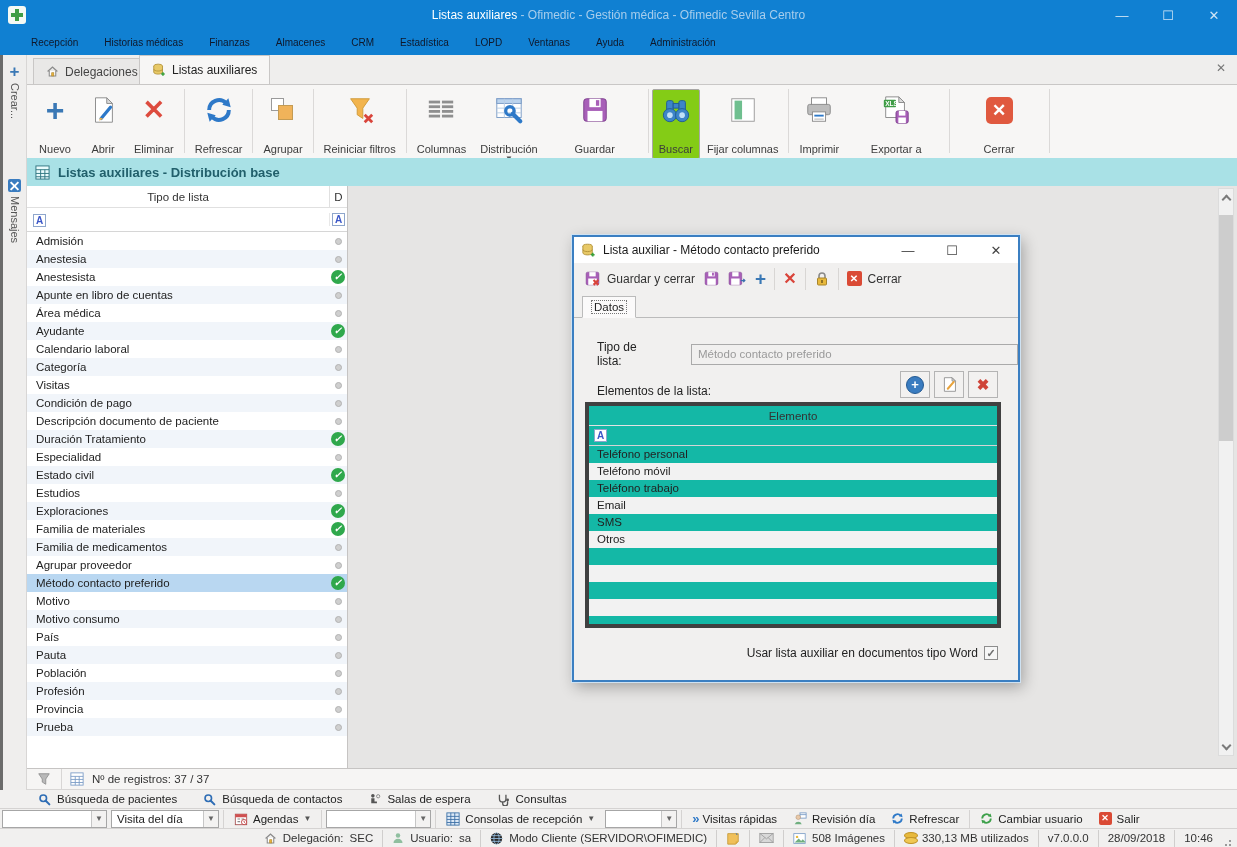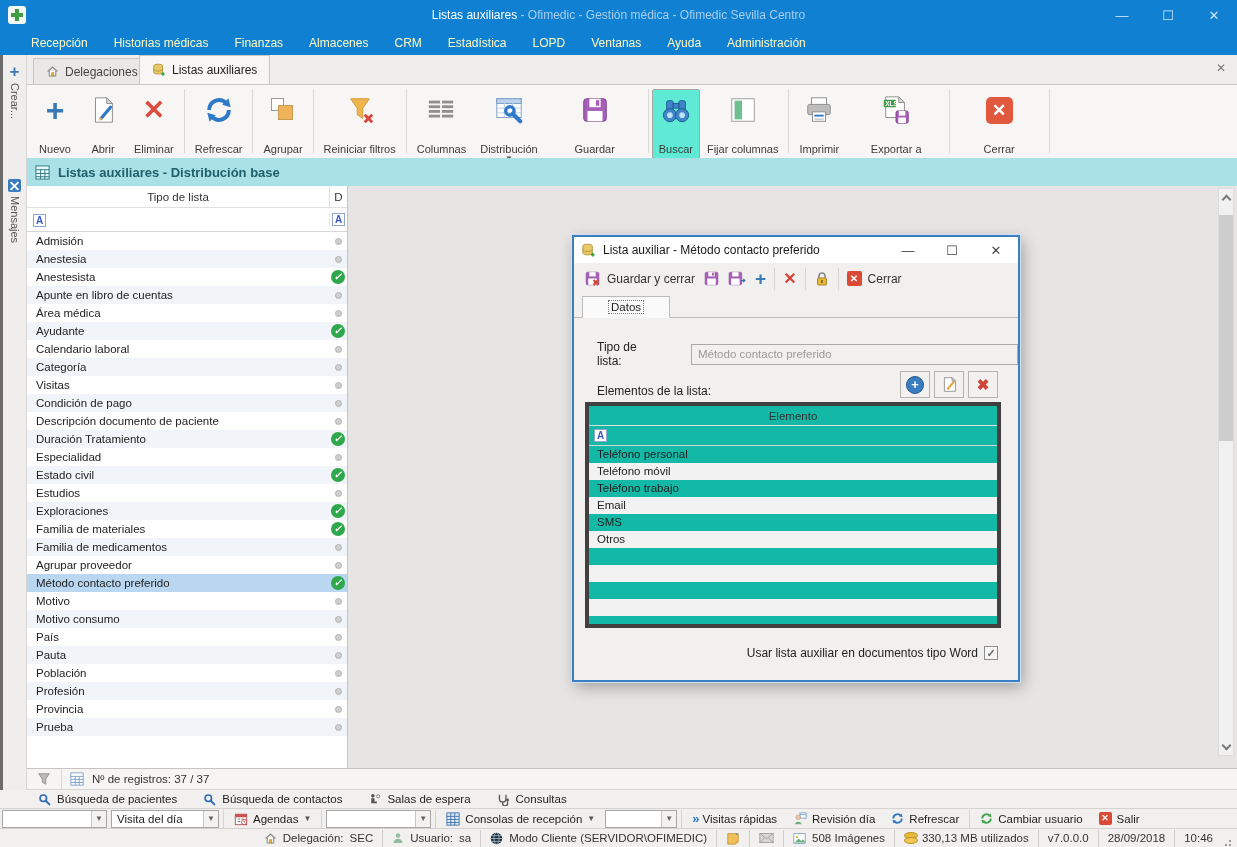--- a/index.html
+++ b/index.html
@@ -13,21 +13,21 @@
   .app-icon::before{content:"";position:absolute;left:7px;top:3px;width:4px;height:12px;background:#3f9d46}
   .app-icon::after{content:"";position:absolute;left:3px;top:7px;width:12px;height:4px;background:#3f9d46}
   .title-text{position:absolute;left:0;right:0;text-align:center;font-size:12px;pointer-events:none}
   .title-text .t1{color:#fff}
   .title-text .t2{color:#a7cdec}
   .win-controls{margin-left:auto;display:flex;height:100%}
   .wc{width:46px;height:100%;display:flex;align-items:center;justify-content:center;color:#cfe4f5;font-size:13px}
 
   
   .menubar{position:absolute;left:0;top:30px;width:1237px;height:25px;background:#1080d2;display:flex;align-items:center;padding-left:18px}
-  .menu-item{color:#fef9c3;font-size:12px;padding:4px 13px;white-space:nowrap}
+  .menu-item{color:#0f172a;font-size:10px;padding:4px 13px;white-space:nowrap}
 
   
   .edge{position:absolute;left:0;top:55px;width:3px;height:735px;background:#6b6b6b}
   .sidebar{position:absolute;left:3px;top:55px;width:24px;height:735px;background:#efeeed;border-right:1px solid #d8d6d5}
   .side-item{display:flex;flex-direction:column;align-items:center;margin-top:10px}
   .vtext{writing-mode:vertical-rl;font-size:11px;color:#555;margin-top:4px}
   .plus-blue{color:#3a78b5;font-size:17px;font-weight:bold;line-height:14px}
   .msg-ico{width:13px;height:13px;background:#3a7cc0;position:relative;border-radius:2px}
   .msg-ico::before,.msg-ico::after{content:"";position:absolute;left:1px;top:5.5px;width:11px;height:2px;background:#fff}
   .msg-ico::before{transform:rotate(45deg)}
@@ -38,21 +38,21 @@
   .tab{position:absolute;bottom:0;height:26px;display:flex;align-items:center;gap:6px;padding:0 12px;font-size:12px;color:#444;border:1px solid #c9c7c6;border-bottom:none;background:#e9e8e7}
   .tab.inactive{left:6px}
   .tab.active{left:112px;background:#f7f6f5;height:29px;color:#222}
   .tab-close{position:absolute;right:8px;top:6px;color:#777;font-size:12px;width:16px;text-align:center}
 
   
   .toolbar{position:absolute;left:27px;top:85px;width:1210px;height:73px;background:#f7f6f5;display:flex;align-items:flex-start;padding:4px 2px 0 4px}
   .tbtn{display:flex;flex-direction:column;align-items:center;padding:3px 6px 2px;min-width:48px;border:1px solid transparent;border-radius:2px}
   .tbtn .ic{height:34px;display:flex;align-items:center;justify-content:center}
   .tbtn .lbl{font-size:11px;color:#3c3c3c;text-align:center;line-height:1.15;max-width:86px;margin-top:16px}
-  .tbtn.pressed{background:#5eead4;border-color:#a9a7a6}
+  .tbtn.pressed{background:#84cc16;border-color:#a9a7a6}
   .tsep{width:1px;background:#dbd9d8;height:64px;margin:0 3px}
   .glyph-plus{font-size:32px;font-weight:bold;color:#3a78b5;line-height:30px}
   .glyph-x{font-size:27px;font-weight:bold;color:#dd4b3e;line-height:30px}
   .sq-back{width:13px;height:13px;border:1px solid #9a9a9a;background:#fff;position:absolute;left:0;top:0}
   .sq-front{width:15px;height:15px;border:1px solid #c49b53;background:#f0b35a;position:absolute;left:7px;top:7px}
   .agr{position:relative;width:24px;height:24px}
   .caret{font-size:8px;color:#555;line-height:6px}
   .closebig{width:27px;height:27px;background:#e0593f;border-radius:5px;color:#fff;font-weight:bold;font-size:17px;display:flex;align-items:center;justify-content:center}
 
   
@@ -89,21 +89,21 @@
   .varrow.bottom{position:absolute;bottom:0;left:0;right:0}
 
   
   .dialog{position:absolute;left:572px;top:235px;width:448px;height:447px;background:#f1f0ef;border:2px solid #3b7fc2;box-shadow:0 0 0 1px #cfe2f2,3px 5px 14px rgba(0,0,0,.3)}
   .dlg-title{height:26px;background:#fff;display:flex;align-items:center;gap:7px;padding-left:7px;font-size:12px;color:#1a1a1a}
   .dlg-controls{margin-left:auto;display:flex;height:100%}
   .dlg-wc{width:44px;display:flex;align-items:center;justify-content:center;color:#444;font-size:13px}
   .dlg-toolbar{height:31px;display:flex;align-items:center;gap:8px;padding-left:10px;font-size:12px;color:#333;background:#f1f0ef}
   .dsep{width:1px;height:22px;background:#d8d6d4}
   .dlg-tabrow{height:24px;position:relative;border-bottom:1px solid #bbb;background:#f1f0ef}
-  .dlg-tab{position:absolute;left:8px;bottom:-1px;height:22px;padding:0 26px;background:#fbfafa;border:1px solid #bbb;border-bottom:1px solid #fbfafa;font-size:11.5px;display:flex;align-items:center}
+  .dlg-tab{position:absolute;left:8px;bottom:-1px;height:22px;padding:0 9px;background:#fbfafa;border:1px solid #bbb;border-bottom:1px solid #fbfafa;font-size:11.5px;display:flex;align-items:center}
   .dlg-tab span{outline:1px dotted #777;padding:0 2px}
   .dlg-body{position:relative;height:360px}
   .frow{position:absolute;left:23px;top:22px;display:flex;align-items:center;gap:28px;font-size:12px}
   .dis-input{width:335px;height:21px;background:#f1f0ef;border:1px solid #aaa;color:#9a9a9a;font-size:11.5px;line-height:19px;padding-left:6px;overflow:hidden;white-space:nowrap}
   .elem-label{position:absolute;left:23px;top:66px;font-size:12px}
   .elem-btns{position:absolute;right:20px;top:53px;display:flex;gap:4px}
   .ebtn{width:30px;height:27px;background:#f2f1f0;border:1px solid #b4b4b4;display:flex;align-items:center;justify-content:center}
   .addcirc{width:18px;height:18px;border-radius:50%;background:#3a7cc0;border:1px solid #245a92;color:#fff;font-size:13px;font-weight:bold;line-height:16px;text-align:center}
   .xred{color:#cf4438;font-weight:bold;font-size:15px}
   .etable{position:absolute;left:11px;top:84px;width:416px;height:226px;background:#14b8a6;border:4px solid #404040;overflow:hidden}

